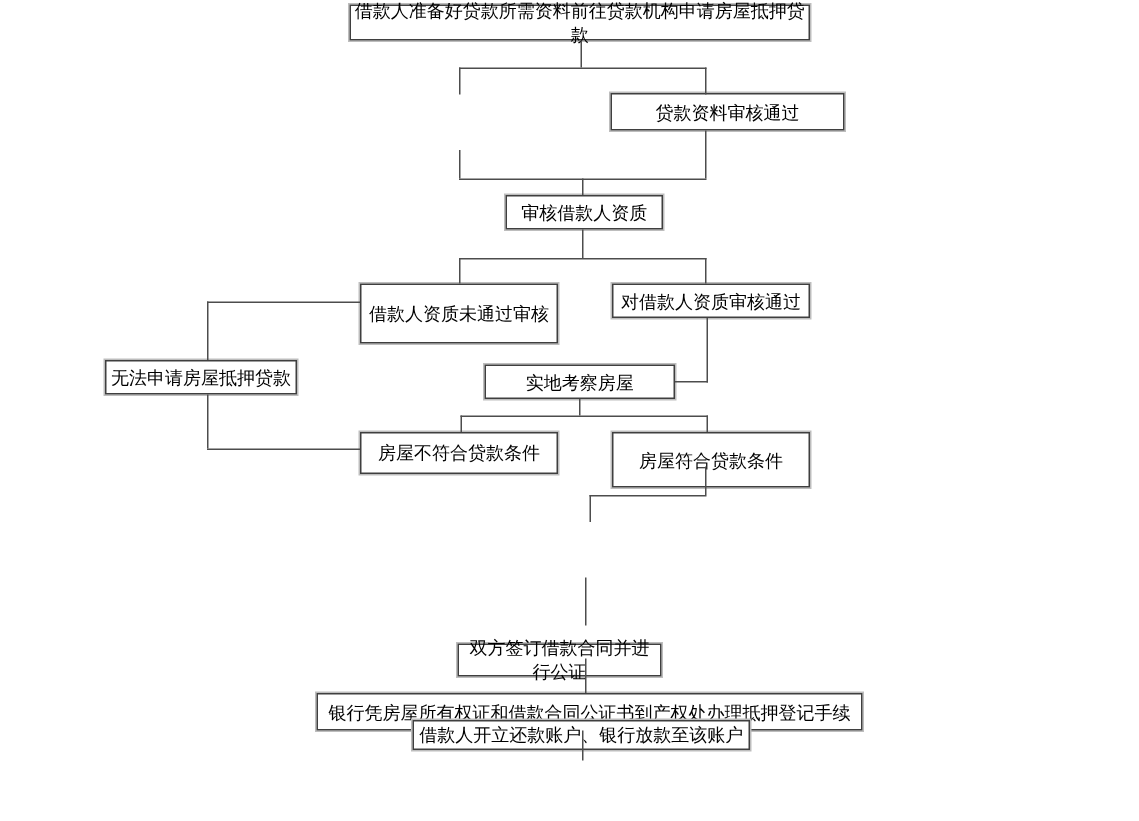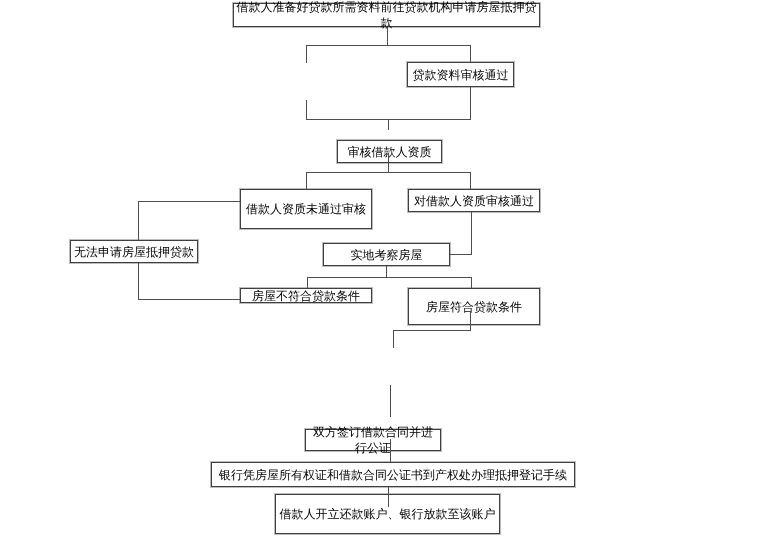--- a/index.html
+++ b/index.html
@@ -28,42 +28,42 @@
   .vline{width:1px;}
 </style>
 </head>
 <body>
 
 <div class="canvas">
 
   <div class="node" style="left:233px;top:3px;width:307px;height:24px">借款人准备好贷款所需资料前往贷款机构申请房屋抵押贷款</div>
 
 
-  <div class="node" style="left:407px;top:62px;width:107px;height:25px">贷款资料审核通过</div>
+  <div class="node" style="left:407px;top:62px;width:156px;height:25px">贷款资料审核通过</div>
 
-  <div class="node" style="left:337px;top:140px;width:105px;height:23px">审核借款人资质</div>
+  <div class="node" style="left:337px;top:130px;width:105px;height:23px">审核借款人资质</div>
 
   <div class="node" style="left:240px;top:189px;width:132px;height:40px">借款人资质未通过审核</div>
 
   <div class="node" style="left:70px;top:240px;width:128px;height:23px">无法申请房屋抵押贷款</div>
 
   <div class="node" style="left:408px;top:189px;width:132px;height:23px">对借款人资质审核通过</div>
 
   <div class="node" style="left:323px;top:243px;width:127px;height:23px">实地考察房屋</div>
 
-  <div class="node" style="left:240px;top:288px;width:132px;height:15px">房屋不符合贷款条件</div>
+  <div class="node" style="left:240px;top:288px;width:132px;height:28px">房屋不符合贷款条件</div>
 
   <div class="node" style="left:408px;top:288px;width:132px;height:37px">房屋符合贷款条件</div>
 
 
   <div class="node" style="left:305px;top:429px;width:136px;height:22px">双方签订借款合同并进行公证</div>
 
   <div class="node" style="left:211px;top:462px;width:364px;height:25px">银行凭房屋所有权证和借款合同公证书到产权处办理抵押登记手续</div>
 
-  <div class="node" style="left:275px;top:494px;width:225px;height:40px">借款人开立还款账户、银行放款至该账户</div>
+  <div class="node" style="left:275px;top:480px;width:225px;height:20px">借款人开立还款账户、银行放款至该账户</div>
 
   <div class="vline" style="left:387px;top:27px;height:18px"></div>
   <div class="hline" style="left:306px;top:45px;width:165px"></div>
   <div class="vline" style="left:306px;top:45px;height:18px"></div>
   <div class="vline" style="left:470px;top:45px;height:18px"></div>
 
   <div class="vline" style="left:306px;top:100px;height:19px"></div>
   <div class="vline" style="left:470px;top:87px;height:32px"></div>
   <div class="hline" style="left:306px;top:119px;width:165px"></div>
   <div class="vline" style="left:388px;top:119px;height:11px"></div>

